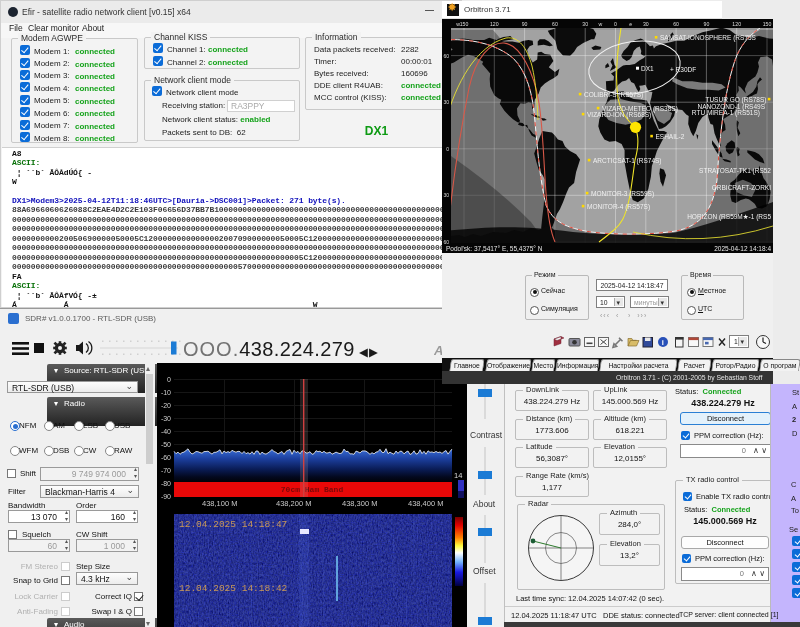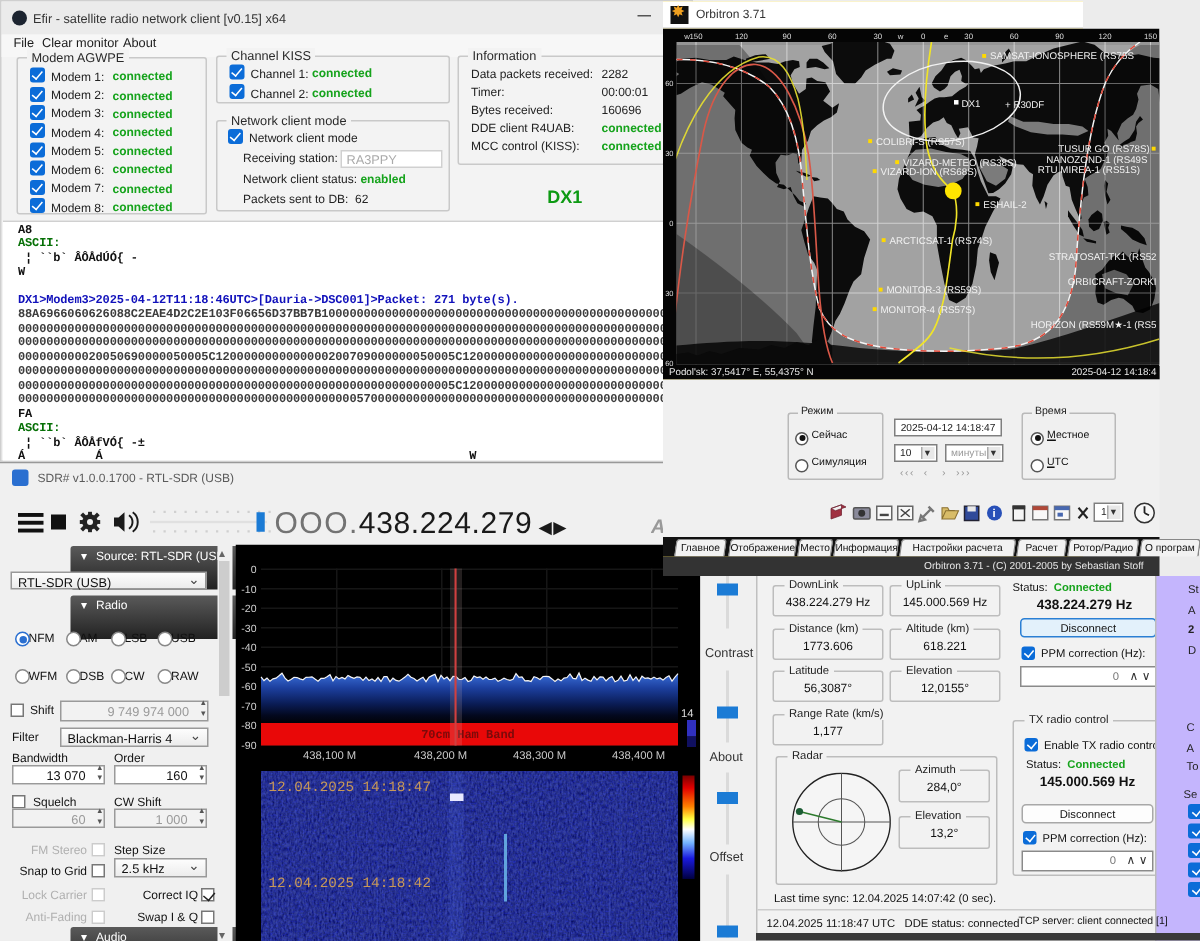--- a/index.html
+++ b/index.html
@@ -278,21 +278,21 @@
   <div class="scheck" style="left:8px;top:221px"></div>
   <div class="sline" style="left:22px;top:221px">Squelch</div>
   <div class="sline" style="left:76px;top:221px">CW Shift</div>
   <div class="sspin dis" style="left:8px;top:230px;width:62px;height:13px;line-height:12px">60</div>
   <div class="sspin dis" style="left:76px;top:230px;width:62px;height:13px;line-height:12px">1 000</div>
   <div class="sline glabel" style="left:0;width:58px;text-align:right;top:253px">FM Stereo</div>
   <div class="scheck" style="left:61px;top:253px;border-color:#ccc"></div>
   <div class="sline" style="left:76px;top:253px">Step Size</div>
   <div class="sline" style="left:0;width:58px;text-align:right;top:267px">Snap to Grid</div>
   <div class="scheck" style="left:61px;top:267px"></div>
-  <div class="sdrop" style="left:76px;top:263px;width:62px;height:13px">2.5 kHz</div>
+  <div class="sdrop" style="left:76px;top:263px;width:62px;height:13px">4.3 kHz</div>
   <div class="sline glabel" style="left:0;width:58px;text-align:right;top:283px">Lock Carrier</div>
   <div class="scheck" style="left:61px;top:283px;border-color:#ccc"></div>
   <div class="sline" style="left:60px;width:72px;text-align:right;top:283px">Correct IQ</div>
   <div class="scheck chk" style="left:134px;top:283px"></div>
   <div class="sline glabel" style="left:0;width:58px;text-align:right;top:298px">Anti-Fading</div>
   <div class="scheck" style="left:61px;top:298px;border-color:#ccc"></div>
   <div class="sline" style="left:60px;width:72px;text-align:right;top:298px">Swap I &amp; Q</div>
   <div class="scheck" style="left:134px;top:298px"></div>
   <div class="hdr" style="top:309px;border-radius:2px 2px 0 0">Audio</div>
 

